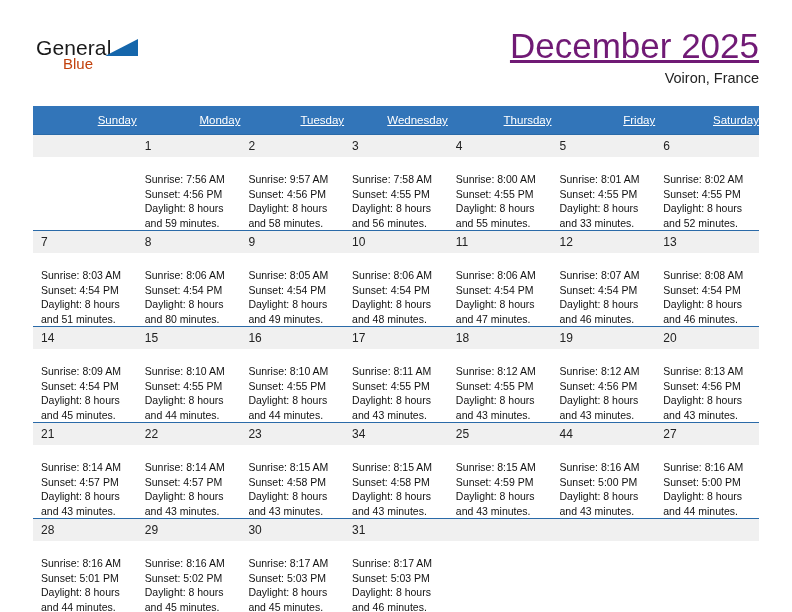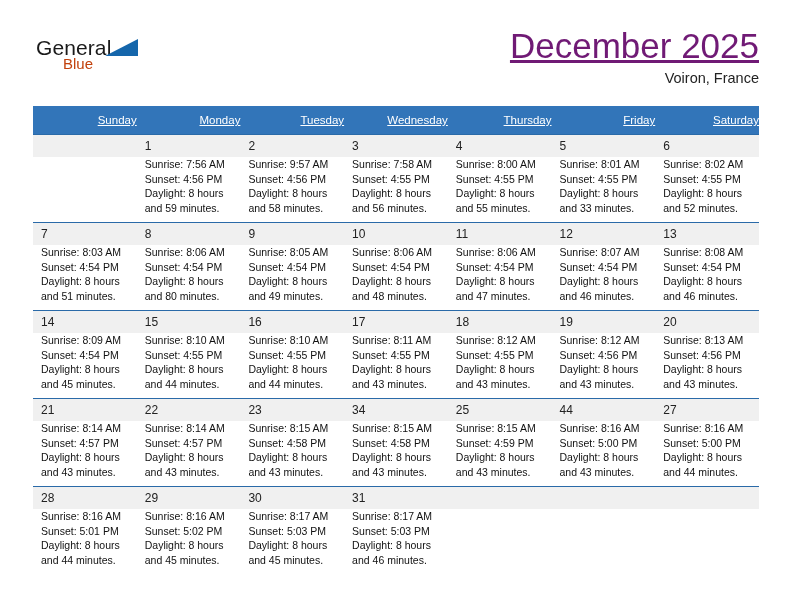--- a/index.html
+++ b/index.html
@@ -121,21 +121,21 @@
     color: #222222;
     padding: 3px 0 3px 8px;
     height: 16px;
     box-sizing: content-box;
     line-height: 16px;
   }
   .daynum.empty {
     color: transparent;
   }
   .details {
-    padding: 0 6px 0 8px;
+    padding: 15px 6px 0 8px;
     font-size: 10.5px;
     line-height: 14.5px;
     color: #111111;
   }
   .details div {
     white-space: nowrap;
   }
 </style>
 </head>
 <body>

